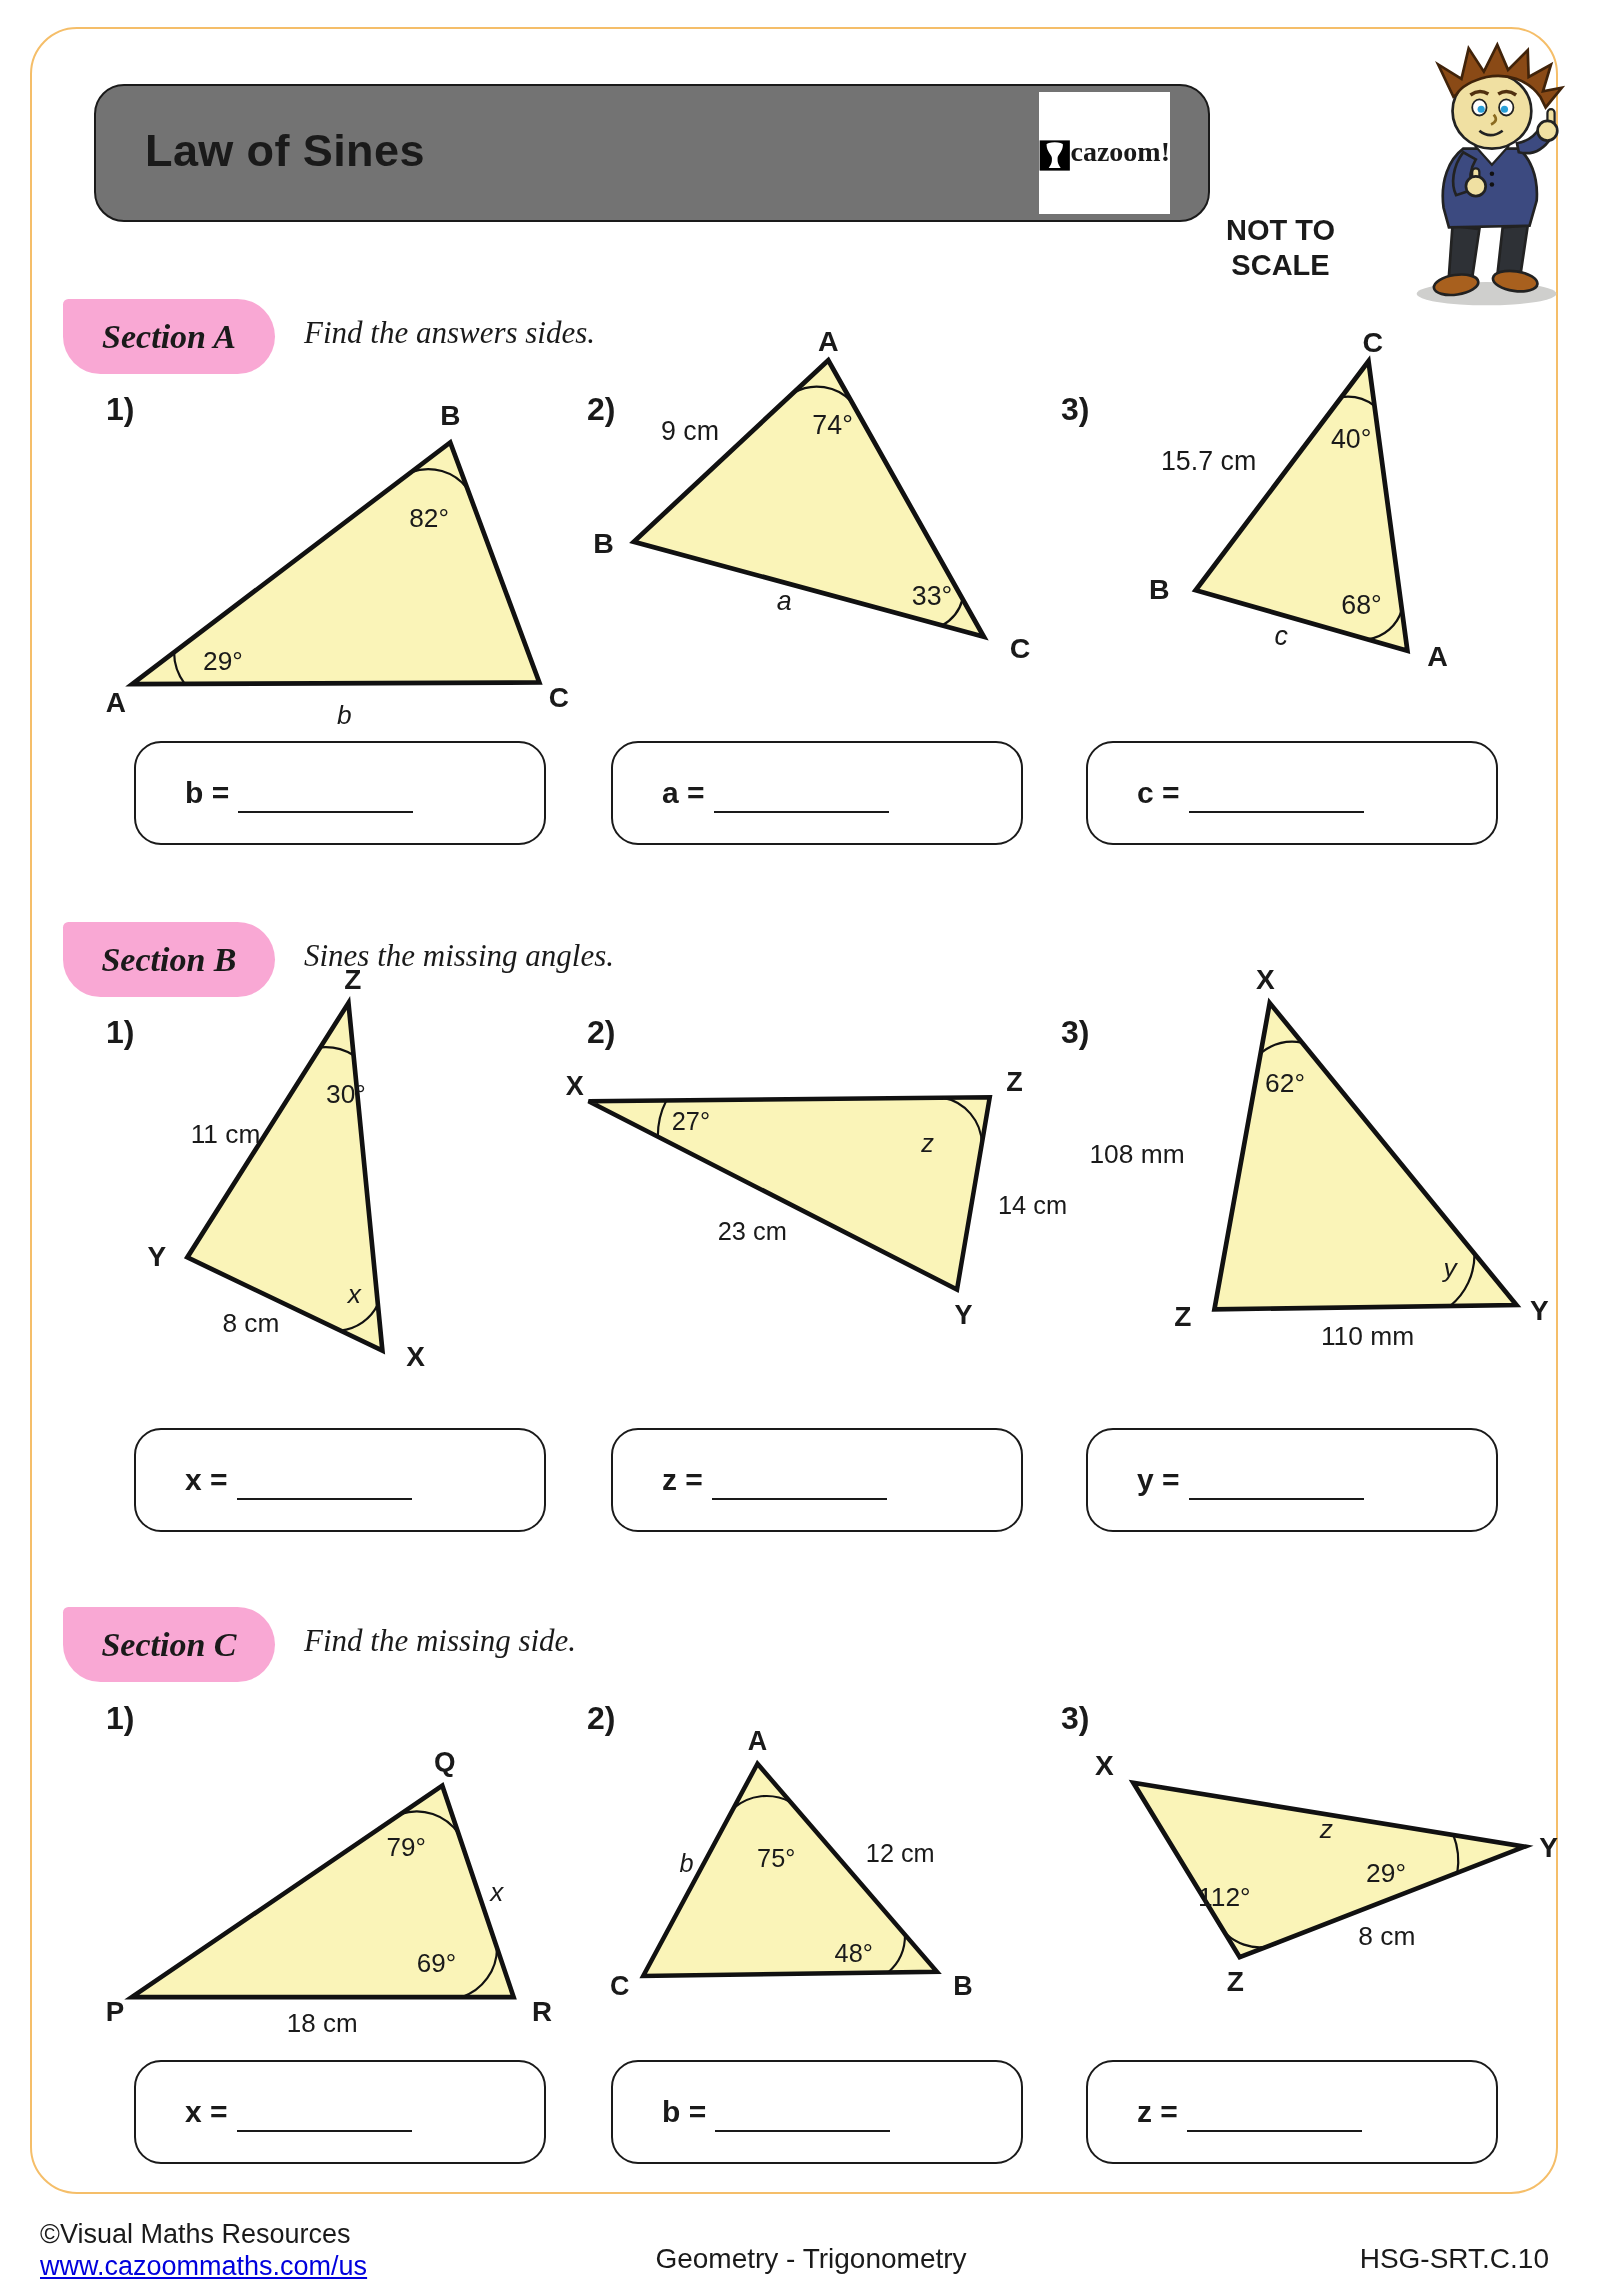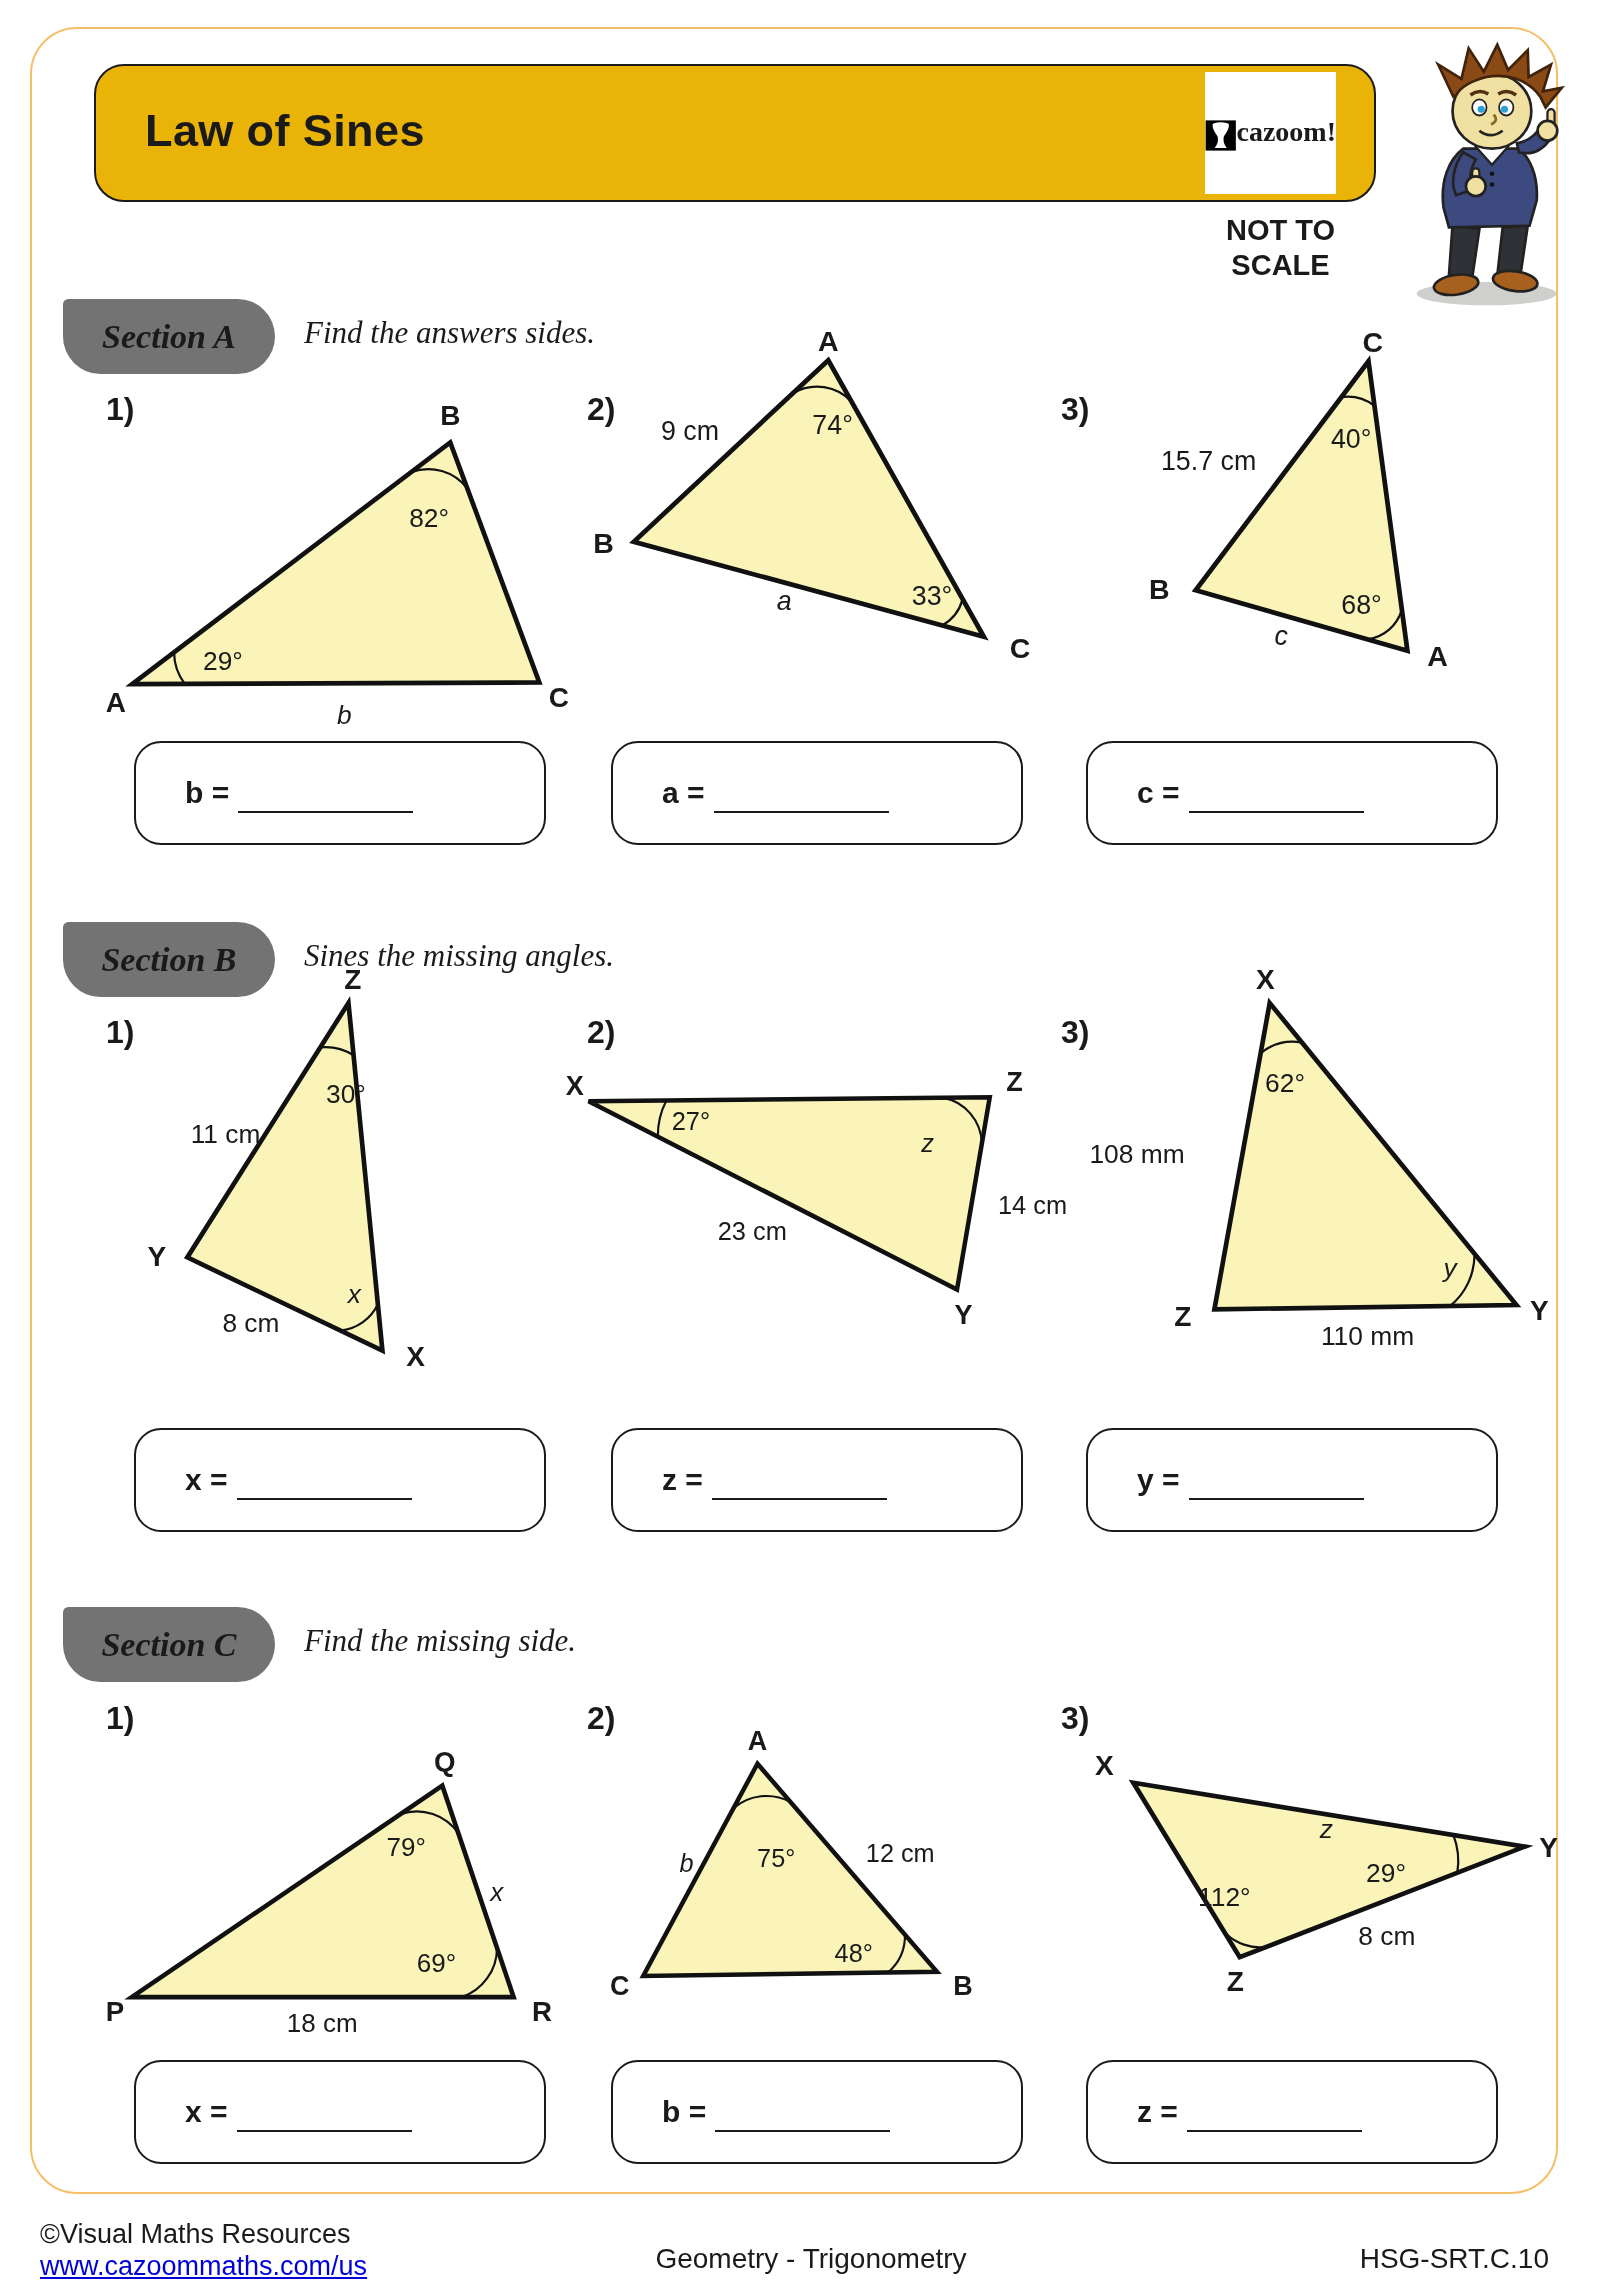--- a/index.html
+++ b/index.html
@@ -1,34 +1,34 @@
 <!DOCTYPE html>
 <html style="font-size:14.3px"><head>
 <meta charset="utf-8">
 <style>
   html,body{margin:0;padding:0;background:#fff;}
   .page{position:relative;width:1622px;height:2293px;background:#fff;
         font-family:"Liberation Sans",sans-serif;color:#1a1a1a;overflow:hidden;}
   .frame{position:absolute;left:29.6px;top:27px;width:1524px;height:2163px;
          border:2.7px solid #f5be69;border-radius:47px;}
   
-  .hbox{position:absolute;left:94px;top:64px;width:1282px;height:138px;
-        border:2.7px solid #1a1a1a;border-radius:30px;background:#eab308;box-sizing:border-box;}
+  .hbox{position:absolute;left:94px;top:84px;width:1116px;height:138px;
+        border:2.7px solid #1a1a1a;border-radius:30px;background:#737373;box-sizing:border-box;}
   .title{position:absolute;left:49px;top:39px;font-size:45px;font-weight:bold;letter-spacing:0.4px;}
   .logo{position:absolute;right:38px;top:6.3px;width:131px;height:122px;background:#fff;
         display:flex;flex-direction:row;align-items:center;}
   .logo svg{width:81px;height:81px;margin-top:4.5px;}
   .logo-text{font-family:"Liberation Serif",serif;font-weight:bold;font-size:28px;margin-top:-1.8px;}
   .nts{position:absolute;left:1182px;top:213px;width:197px;text-align:center;
        font-weight:bold;font-size:29px;line-height:1.22;}
   .instruction{position:absolute;left:133px;top:227px;font-family:"Liberation Serif",serif;
        font-style:italic;font-size:31px;}
   .mascot{position:absolute;left:1397px;top:41px;width:197px;height:269px;z-index:5;}
   
-  .pill{position:absolute;left:63px;width:212px;height:75px;background:#737373;
+  .pill{position:absolute;left:63px;width:212px;height:75px;background:#f9a8d4;
         border-radius:5.4px 38px 38px 38px;display:flex;align-items:center;justify-content:center;
         font-family:"Liberation Serif",serif;font-weight:bold;font-style:italic;font-size:34px;}
   .task{position:absolute;left:304px;font-family:"Liberation Serif",serif;font-style:italic;font-size:31px;}
   .qnum{position:absolute;font-size:32px;font-weight:bold;}
   .tri{position:absolute;}
   .tri polygon{fill:#faf4b8;stroke:#111;stroke-width:5.5;}
   .tri .arc{fill:none;stroke:#111;stroke-width:2.6;}
   .tri text{fill:#1a1a1a;font-family:"Liberation Sans",sans-serif;}
   .tri .vtx{font-weight:bold;font-size:33px;}
   .tri .meas{font-size:31px;}

